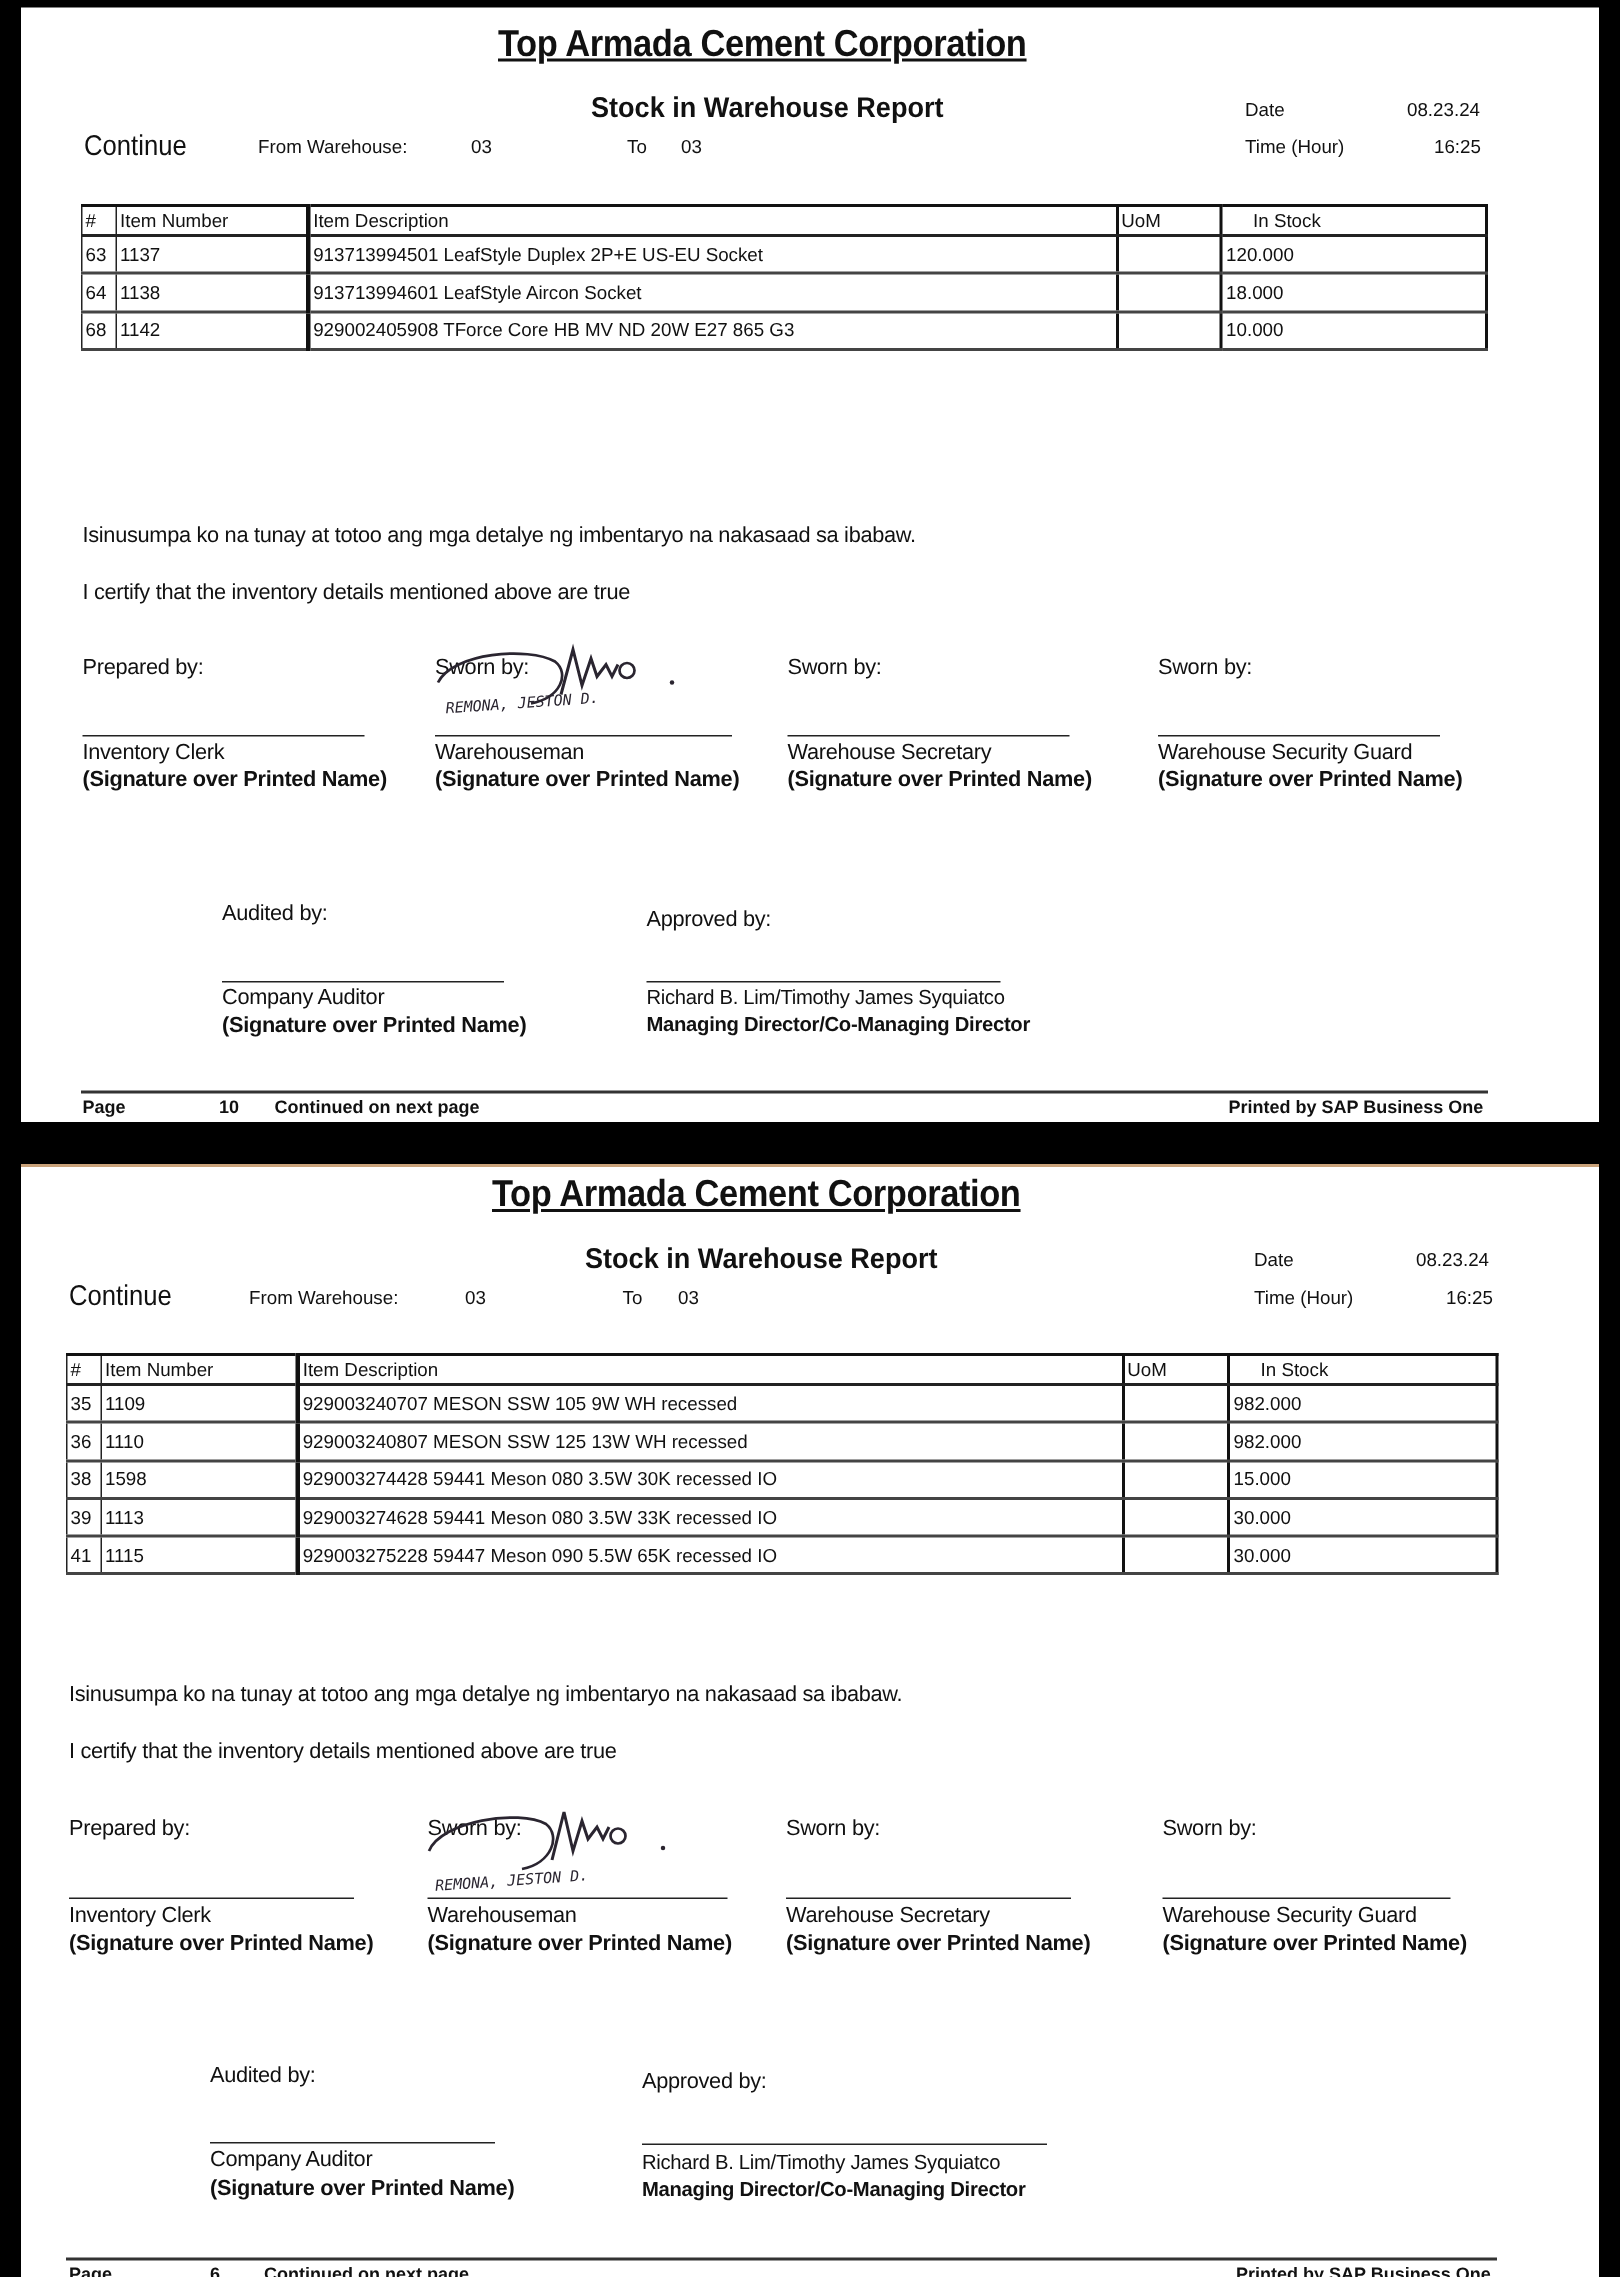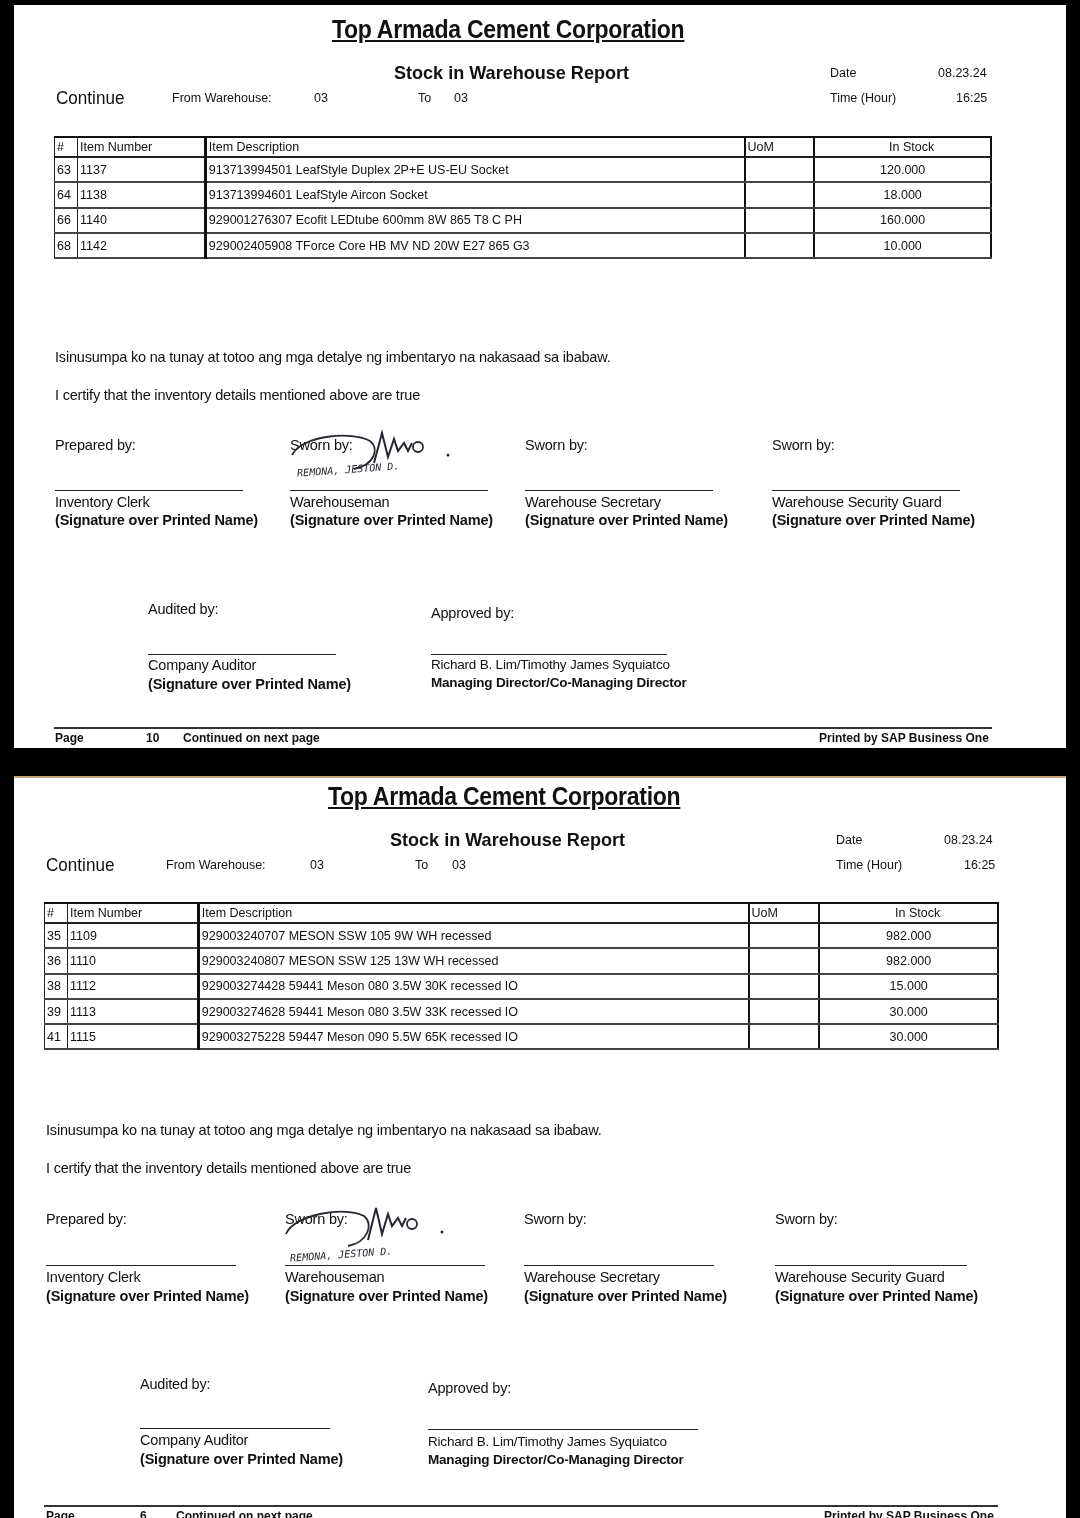--- a/index.html
+++ b/index.html
@@ -16,22 +16,22 @@
   .continue { font-size: 19px; transform: scaleX(0.9); transform-origin: left top; }
   .meta { font-size: 12.5px; }
 
   table.stock { position: absolute; border-collapse: collapse; font-size: 12.5px; }
   table.stock th, table.stock td { border: 1px solid #222; height: 25.3px; padding: 0 2px; text-align: left; font-weight: normal; white-space: nowrap; }
   table.stock th { height: 20px; border-bottom: 2px solid #222; }
   table.stock td { border-bottom: 2px solid #444; }
   table.stock .c-no { border-right: 3px solid #111; }
   table.stock .c-desc { border-left: 2px solid #111; }
   table.stock .c-uom { border-left: 2px solid #111; border-right: 2px solid #111; }
-  table.stock .c-stock { text-align: center; border-right: 2px solid #111; }
-  table.stock th.c-stock { text-align: center; padding-left: 20px; }
+  table.stock .c-stock { text-align: left; border-right: 2px solid #111; }
+  table.stock th.c-stock { text-align: left; padding-left: 20px; }
   table.stock tr:first-child th { border-top: 2px solid #111; }
 
   .txt { font-size: 14.5px; letter-spacing: -0.2px; }
   .sig-block { position: absolute; font-size: 14.5px; letter-spacing: -0.2px; }
   .sig-block .label { position: absolute; top: 0; left: 0; white-space: nowrap; }
   .sig-block .line { position: absolute; left: 0; height: 1px; border-top: 1.5px solid #222; }
   .sig-block .role { position: absolute; left: 0; white-space: nowrap; }
   .sig-block .note { position: absolute; left: 0; white-space: nowrap; font-weight: bold; }
 
   .footer-rule { position: absolute; height: 0; border-top: 2px solid #333; }
@@ -79,27 +79,20 @@
       <td class="c-stock">120.000</td>
     </tr>
     <tr>
       <td>64</td>
       <td class="c-no">1138</td>
       <td class="c-desc">913713994601 LeafStyle Aircon Socket</td>
       <td class="c-uom"></td>
       <td class="c-stock">18.000</td>
     </tr>
     <tr>
-      <td>66</td>
-      <td class="c-no">1140</td>
-      <td class="c-desc">929001276307 Ecofit LEDtube 600mm 8W 865 T8 C PH</td>
-      <td class="c-uom"></td>
-      <td class="c-stock">160.000</td>
-    </tr>
-    <tr>
       <td>68</td>
       <td class="c-no">1142</td>
       <td class="c-desc">929002405908 TForce Core HB MV ND 20W E27 865 G3</td>
       <td class="c-uom"></td>
       <td class="c-stock">10.000</td>
     </tr>
   </tbody>
     </table>
 
   <div class="abs txt" style="left:41px; top:344px;">Isinusumpa ko na tunay at totoo ang mga detalye ng imbentaryo na nakasaad sa ibabaw.</div>
@@ -196,21 +189,21 @@
     </tr>
     <tr>
       <td>36</td>
       <td class="c-no">1110</td>
       <td class="c-desc">929003240807 MESON SSW 125 13W WH recessed</td>
       <td class="c-uom"></td>
       <td class="c-stock">982.000</td>
     </tr>
     <tr>
       <td>38</td>
-      <td class="c-no">1112</td>
+      <td class="c-no">1598</td>
       <td class="c-desc">929003274428 59441 Meson 080 3.5W 30K recessed IO</td>
       <td class="c-uom"></td>
       <td class="c-stock">15.000</td>
     </tr>
     <tr>
       <td>39</td>
       <td class="c-no">1113</td>
       <td class="c-desc">929003274628 59441 Meson 080 3.5W 33K recessed IO</td>
       <td class="c-uom"></td>
       <td class="c-stock">30.000</td>

